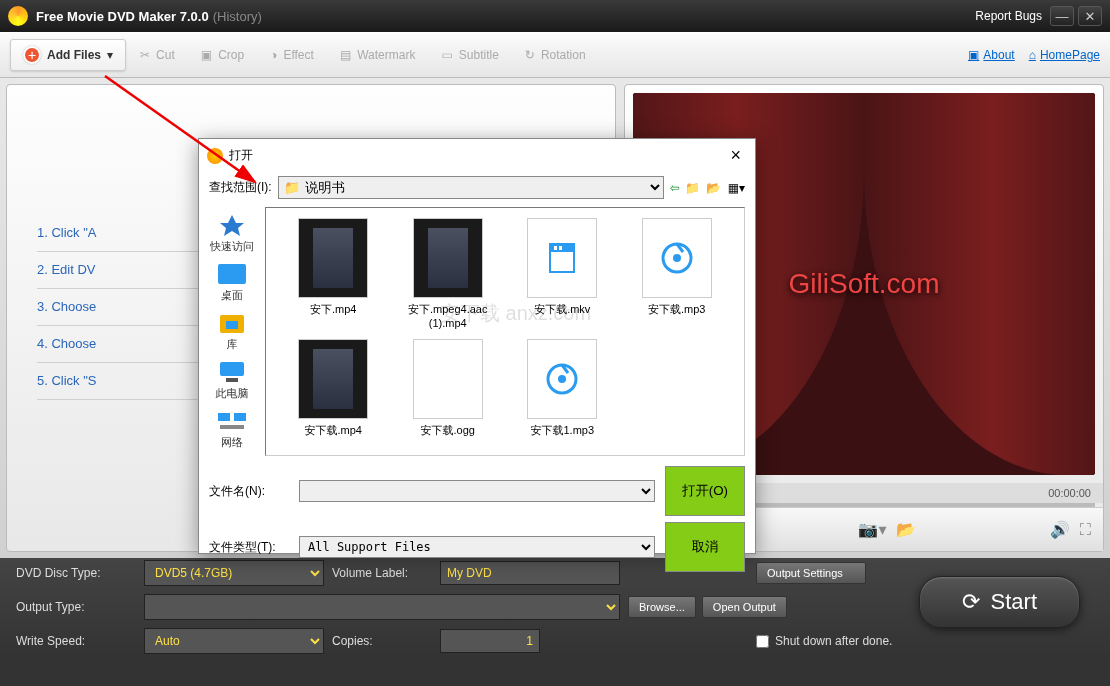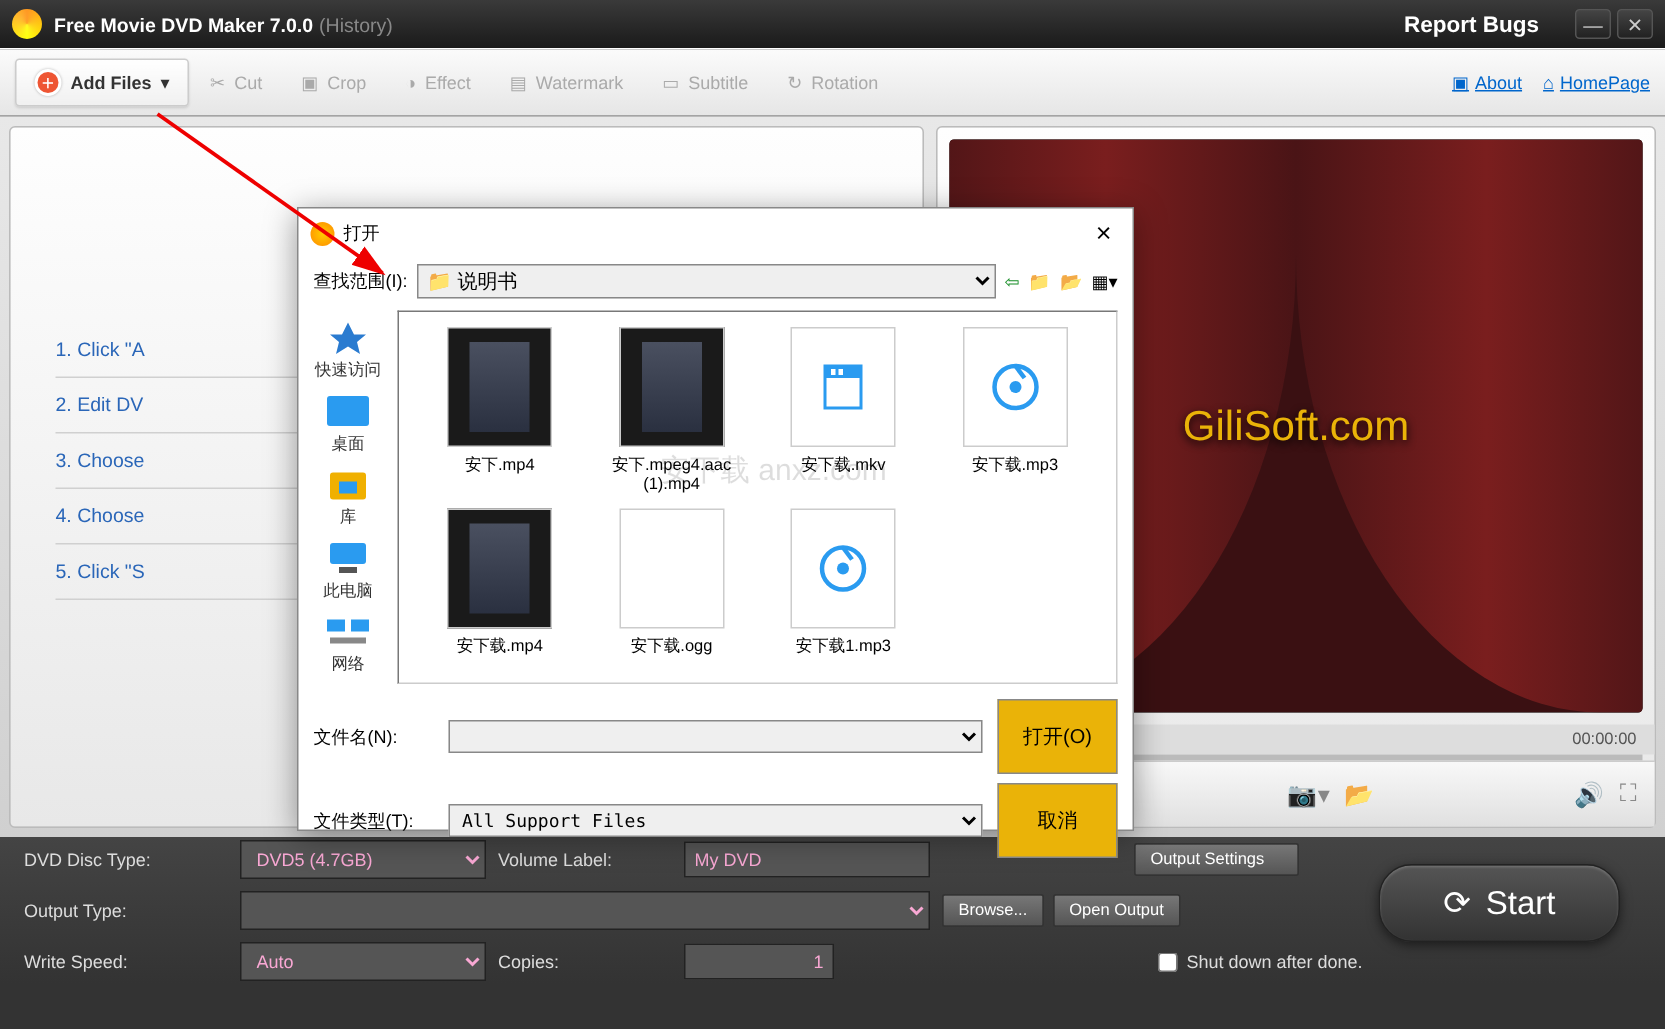--- a/index.html
+++ b/index.html
@@ -2,49 +2,49 @@
 <html><head>
 <meta charset="utf-8">
 <style>
 * { box-sizing: border-box; margin: 0; padding: 0; font-family: "Microsoft YaHei", Tahoma, Arial, sans-serif; }
 body { width: 1110px; height: 686px; background: #333; overflow: hidden; position: relative; }
 
 .titlebar { height: 30px; background: linear-gradient(#3a3a3a, #1a1a1a); display: flex; align-items: center; padding: 16px 8px; color: #fff; font-size: 13px; }
 .titlebar .app-icon { width: 20px; height: 20px; background: radial-gradient(circle at 30% 30%, #fff3, #0000), conic-gradient(#f80, #ff0, #f80); border-radius: 50%; margin-right: 8px; }
 .titlebar .title-history { color: #888; margin-left: 4px; }
 .titlebar .spacer { flex: 1; }
-.titlebar .report { color: #fff; font-weight: bold; margin-right: 20px; font-size: 15px; }
+.titlebar .report { color: #fff; font-weight: normal; margin-right: 4px; font-size: 12px; }
 .winbtn { width: 24px; height: 20px; border: 1px solid #555; border-radius: 3px; margin-left: 4px; background: linear-gradient(#444,#222); display: flex; align-items: center; justify-content: center; color: #ccc; font-size: 13px; cursor: pointer; }
 
 .toolbar { height: 46px; background: linear-gradient(#fbfbfb, #e6e6e6); border-top: 1px solid #fff; border-bottom: 1px solid #bbb; display: flex; align-items: center; padding: 0 10px; gap: 2px; }
 .tool { display: flex; align-items: center; gap: 6px; padding: 6px 12px; border-radius: 3px; color: #aaa; font-size: 12px; }
 .tool.primary { color: #333; border: 1px solid #ccc; background: linear-gradient(#fff,#f0f0f0); box-shadow: 0 1px 2px #0002; }
 .tool .dot { width: 18px; height: 18px; border-radius: 50%; background: #e53; border: 2px solid #fff; box-shadow: 0 0 2px #0004; display:flex; align-items:center; justify-content:center; color:#fff; font-size:14px; }
 .toolbar .right { margin-left: auto; display: flex; gap: 14px; }
 .toolbar .right a { color: #0066cc; font-size: 12px; text-decoration: underline; cursor: pointer; display:flex; align-items:center; gap:4px; }
 
 .main { display: flex; padding: 6px; gap: 8px; background: linear-gradient(#e8e8e8, #d0d0d0); height: 480px; }
 .panel-left, .panel-right { background: linear-gradient(#fefefe, #e8e8e8); border: 1px solid #bbb; border-radius: 4px; }
 .panel-left { flex: 1; padding: 30px; position: relative; }
 .steps { margin-top: 100px; font-size: 13px; color: #2a66b8; line-height: 28px; }
 .steps div { border-bottom: 1px solid #d0d0d0; padding: 4px 0; }
 .panel-right { width: 480px; display: flex; flex-direction: column; }
 .preview { flex: 1; margin: 8px; background: #000; border-radius: 3px; position: relative; display: flex; align-items: center; justify-content: center; overflow: hidden; }
 .curtain { position: absolute; width: 100%; height: 100%; background: #3a1012; }
 .curtain::before, .curtain::after { content:''; position:absolute; top:0; width:55%; height:100%; background: linear-gradient(90deg, #4a1416, #7a1e1e, #4a1416); }
 .curtain::before { left:-5%; border-radius: 0 0 80% 0; }
 .curtain::after { right:-5%; border-radius: 0 0 0 80%; }
-.brand { position: relative; color: #eab308; font-size: 28px; text-shadow: 0 2px 6px #000; }
+.brand { position: relative; color: #ef4444; font-size: 28px; text-shadow: 0 2px 6px #000; }
 .timebar { height: 20px; background: #ddd; display: flex; align-items: center; justify-content: space-between; padding: 0 12px; font-size: 11px; color: #555; }
 .seek { height: 4px; background: #bbb; margin: 0 8px; }
 .playcontrols { height: 44px; background: linear-gradient(#f8f8f8,#e0e0e0); border-top: 1px solid #ccc; display: flex; align-items: center; padding: 0 12px; gap: 10px; color: #888; }
 .playcontrols .gap { flex: 1; }
 
 .bottom { padding: 2px 16px; background: linear-gradient(#444,#333); color: #ddd; font-size: 12px; display: grid; grid-template-columns: 120px 180px 100px 180px 120px 80px auto; gap: 8px 8px; align-items: center; }
-.bottom select, .bottom input { background: #555; border: 1px solid #222; color: #f9a8d4; padding: 4px 6px; font-size: 12px; margin-left: 16px; }
+.bottom select, .bottom input { background: #555; border: 1px solid #222; color: #fde047; padding: 4px 6px; font-size: 12px; }
 .bottom .btn { background: linear-gradient(#777,#555); border: 1px solid #333; padding: 4px 10px; border-radius: 2px; cursor: pointer; color:#fff; font-size:11px; }
 .startbtn { background: linear-gradient(#555,#333); border: 1px solid #222; border-radius: 22px; padding: 12px 42px; color: #fff; font-size: 22px; display: flex; align-items: center; gap: 10px; cursor: pointer; box-shadow: 0 2px 8px #0008, inset 0 1px 2px #fff3; }
 
 .dialog { position: absolute; left: 198px; top: 138px; width: 558px; height: 416px; background: #fff; border: 1px solid #888; box-shadow: 0 4px 20px #0006; display: flex; flex-direction: column; font-size: 12px; }
 .dlg-title { display: flex; align-items: center; padding: 6px 8px; }
 .dlg-title .tico { width:16px; height:16px; background: radial-gradient(#fc0,#f80); border-radius:50%; margin-right:6px; }
 .dlg-title .x { margin-left: auto; font-size: 18px; cursor: pointer; padding: 0 6px; }
 .dlg-look { display: flex; align-items: center; padding: 4px 10px; gap: 6px; }
 .dlg-look select { flex: 1; border: 1px solid #888; padding: 2px; }
 .dlg-body { flex: 1; display: flex; }
@@ -52,21 +52,21 @@
 .sideitem { display: flex; flex-direction: column; align-items: center; font-size: 11px; color: #333; gap: 2px; }
 .sideico { width: 32px; height: 24px; }
 .dlg-files { flex: 1; border: 1px inset #ccc; margin: 4px 10px 4px 0; padding: 10px; display: grid; grid-template-columns: repeat(4, 1fr); gap: 10px 0; align-content: start; overflow: auto; }
 .fileitem { display: flex; flex-direction: column; align-items: center; font-size: 11px; text-align: center; }
 .thumb { width: 70px; height: 80px; border: 1px solid #ccc; display: flex; align-items: center; justify-content: center; background: #fff; margin-bottom: 4px; }
 .thumb.video { background: #1a1a1a; }
 .thumb.video::before { content:''; width: 40px; height: 60px; background: linear-gradient(#4a5060, #2a3040); }
 .thumb.audio svg, .thumb.doc svg { width: 40px; height: 40px; }
 .dlg-bottom { padding: 6px 10px 10px; display: grid; grid-template-columns: 80px 1fr 80px; gap: 6px 10px; align-items: center; }
 .dlg-bottom select, .dlg-bottom input { border: 1px solid #888; padding: 2px 4px; font-family: monospace; font-size: 12px; }
-.dlg-bottom button { border: 1px solid #888; background: #eab308; padding: 15px; cursor: pointer; }
+.dlg-bottom button { border: 1px solid #888; background: #84cc16; padding: 15px; cursor: pointer; }
 
 .arrow { position: absolute; left: 95px; top: 72px; pointer-events: none; }
 .watermark { position: absolute; left: 440px; top: 300px; color: #0002; font-size: 20px; text-align: center; pointer-events: none; }
 </style>
 </head>
 <body>
 
 <div class="titlebar">
   <span class="app-icon"></span>
   <b>Free Movie DVD Maker 7.0.0</b>

